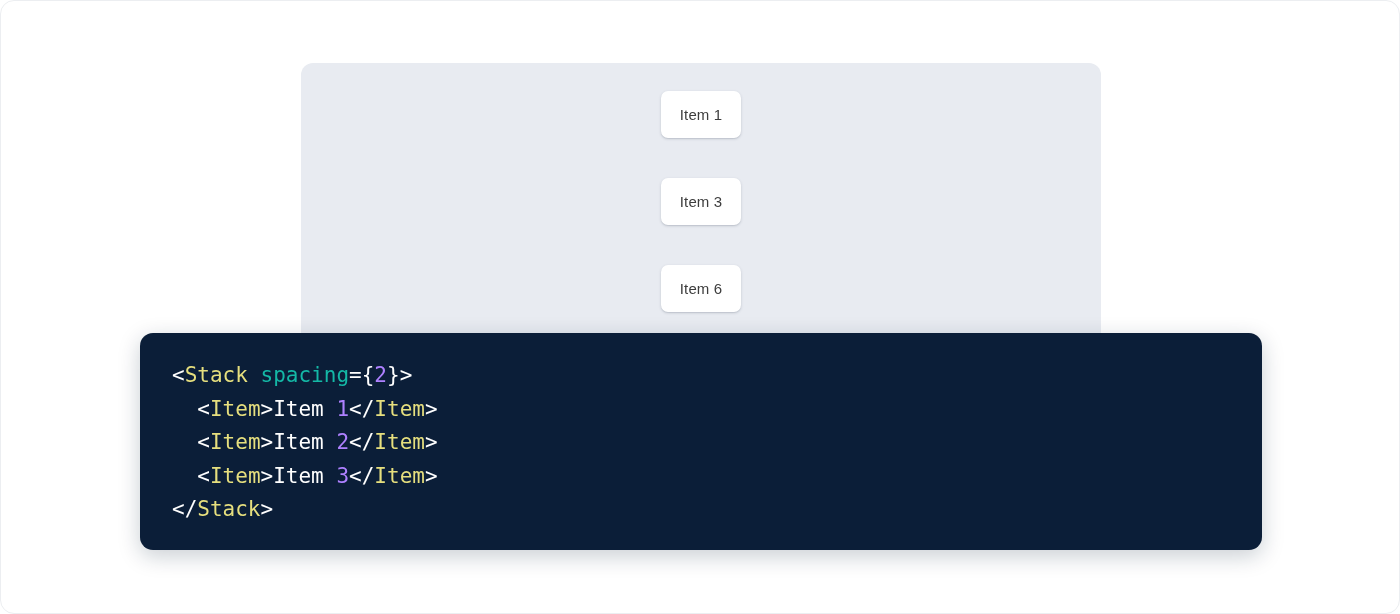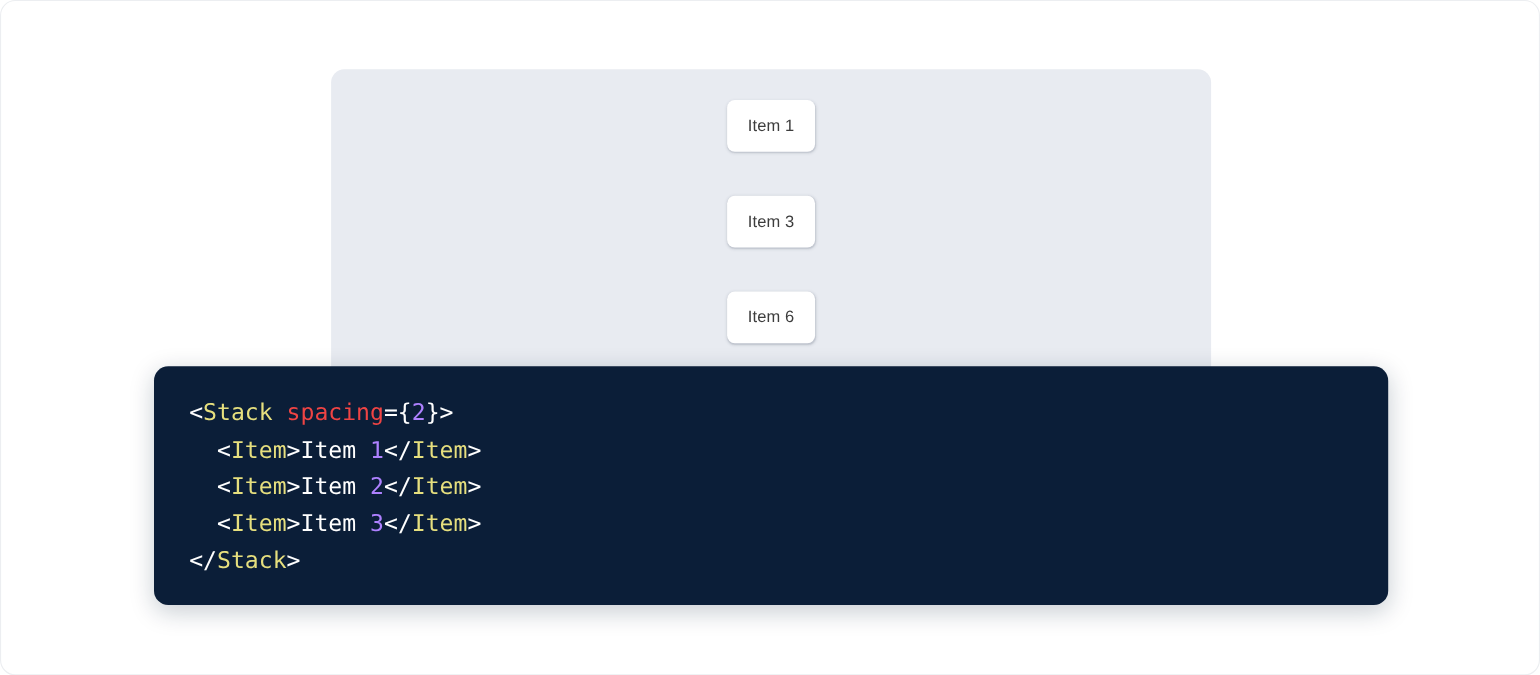--- a/index.html
+++ b/index.html
@@ -85,21 +85,21 @@
     margin: 0;
     font-family: "DejaVu Sans Mono", "Liberation Mono", monospace;
     font-size: 21px;
     line-height: 33.6px;
     color: #ffffff;
     white-space: pre;
   }
 
   .tok-punct { color: #ffffff; }
   .tok-tag   { color: #e6df7e; }
-  .tok-attr  { color: #ef4444; }
+  .tok-attr  { color: #14b8a6; }
   .tok-num   { color: #ae81ff; }
   .tok-text  { color: #ffffff; }
 </style>
 </head>
 <body>
 
 <div class="page-frame">
 
   <div class="preview-panel">
     <div class="stack" id="stack-container">

